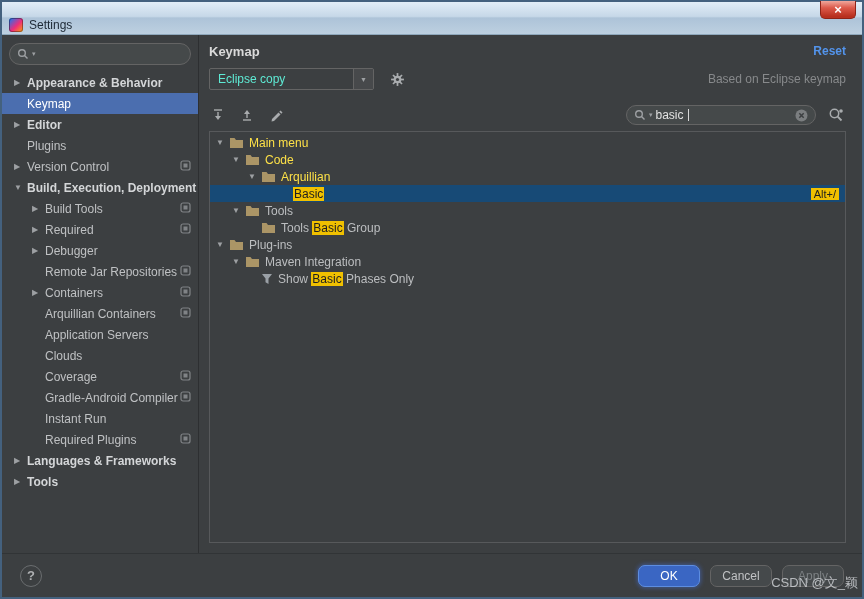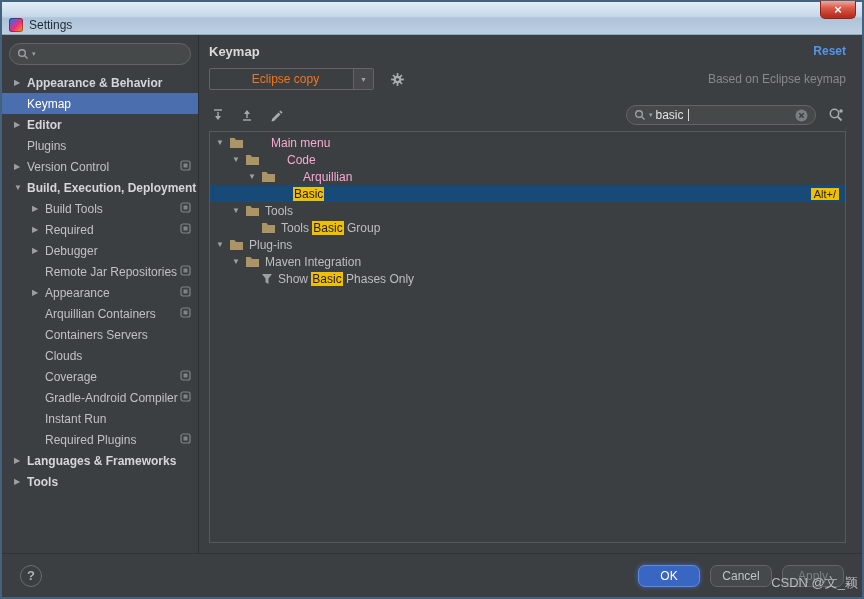--- a/index.html
+++ b/index.html
@@ -32,40 +32,40 @@
   .s-row.sel .s-label { color:#ffffff; }
   .s-badge { margin-left:auto; margin-right:7px; flex:none; opacity:.85; }
 
   
   .main { flex:1; min-width:0; display:flex; flex-direction:column; padding:6px 16px 10px 10px; position:relative; }
   .hdr-row { display:flex; align-items:center; height:20px; }
   .page-title { font-size:13px; font-weight:bold; color:#dadada; }
   .reset-link { margin-left:auto; font-size:12px; font-weight:bold; color:var(--link,#5394ec); cursor:pointer; }
   .scheme-row { display:flex; align-items:center; margin-top:7px; }
   .combo { width:165px; height:22px; background:#3c3f41; border:1px solid #646464; border-radius:2px; display:flex; align-items:center; cursor:default; }
-  .combo-value { flex:1; padding-left:8px; font-size:12px; color:#f97316;text-align:center; }
+  .combo-value { flex:1; padding-left:8px; font-size:12px; color:#5eead4; }
   .combo-arrow { width:20px; height:100%; border-left:1px solid #646464; background:#47494b; color:#9da0a3; font-size:7px; display:flex; align-items:center; justify-content:center; }
   .gear-btn { margin-left:14px; width:18px; height:18px; display:flex; align-items:center; justify-content:center; cursor:pointer; }
   .based-on { margin-left:auto; font-size:12px; color:#87898b; }
   .tools-row { display:flex; align-items:center; margin-top:15px; }
   .tool-btn { width:18px; height:18px; display:flex; align-items:center; justify-content:center; margin-right:11px; cursor:pointer; }
   .toolbar-search { width:190px; height:20px; margin-left:auto; }
   .search-value { font-size:12px; color:#e2e2e2; }
   .caret { width:1px; height:12px; background:#d8d8d8; margin-left:1px; }
   .clear-btn { margin-left:auto; cursor:pointer; display:flex; }
   .shortcut-find-btn { margin-left:10px; width:20px; height:20px; display:flex; align-items:center; justify-content:center; cursor:pointer; }
 
   
   .tree-panel { margin-top:6px; flex:1; border:1px solid #57595b; background:#3c3f41; overflow:hidden; padding-top:2px; }
   .t-row { height:17px; display:flex; align-items:center; font-size:12px; color:#bcbec0; cursor:default; }
   .t-row.lv0 { padding-left:6px; } .t-row.lv1 { padding-left:22px; } .t-row.lv2 { padding-left:38px; } .t-row.lv3 { padding-left:54px; }
   .t-arrow { width:13px; flex:none; font-size:8px; color:#9da0a3; }
   .t-icon { margin-right:5px; flex:none; display:flex; }
   .icon-spacer { width:16px; flex:none; }
-  .t-row.blue .t-label { color:#f9a8d4;margin-left:22px; }
+  .t-row.blue .t-label { color:#fde047; }
   .t-row.sel { background:var(--tree_selection,#174a76); color:#e8e8e8; }
   .hl { background:var(--match_highlight,#f0c000); color:#1f1f1f; padding:0 1px; }
   .t-shortcut { margin-left:auto; margin-right:6px; background:var(--match_highlight,#f0c000); color:#1f1f1f; font-size:11px; padding:0 3px; }
 
   
   .footer { height:44px; flex:none; border-top:1px solid #313436; display:flex; align-items:center; padding:0 18px; position:relative; background:#3c3f41; }
   .help-btn { width:22px; height:22px; border:1px solid #6a6d6f; border-radius:50%; color:#aeb0b2; font-size:13px; font-weight:bold; display:flex; align-items:center; justify-content:center; cursor:pointer; }
   .btns { margin-left:auto; display:flex; gap:10px; }
   .btn { min-width:62px; height:22px; font-size:12px; display:flex; align-items:center; justify-content:center; border-radius:7px; cursor:pointer; padding:0 10px; }
   .btn-ok { background:var(--ok_button,#3a66c3); border:1px solid #5d8de0; color:#fff; box-shadow:0 0 4px 1px rgba(70,120,240,.45); }
@@ -148,37 +148,37 @@
         <div class="s-row child">
             <span class="s-arrow"></span>
             <span class="s-label">Remote Jar Repositories</span>
             <span class="s-badge"><svg width="11" height="11" viewBox="0 0 11 11">
                 <rect x="1" y="1" width="9" height="9" rx="2" fill="none" stroke="#8d9093" stroke-width="1.2"></rect>
                 <rect x="3.5" y="3.5" width="4" height="4" fill="#8d9093"></rect>
               </svg></span>
           </div>
         <div class="s-row child">
             <span class="s-arrow">▶</span>
-            <span class="s-label">Appearance</span>
+            <span class="s-label">Containers</span>
             <span class="s-badge"><svg width="11" height="11" viewBox="0 0 11 11">
                 <rect x="1" y="1" width="9" height="9" rx="2" fill="none" stroke="#8d9093" stroke-width="1.2"></rect>
                 <rect x="3.5" y="3.5" width="4" height="4" fill="#8d9093"></rect>
               </svg></span>
           </div>
         <div class="s-row child">
             <span class="s-arrow"></span>
             <span class="s-label">Arquillian Containers</span>
             <span class="s-badge"><svg width="11" height="11" viewBox="0 0 11 11">
                 <rect x="1" y="1" width="9" height="9" rx="2" fill="none" stroke="#8d9093" stroke-width="1.2"></rect>
                 <rect x="3.5" y="3.5" width="4" height="4" fill="#8d9093"></rect>
               </svg></span>
           </div>
         <div class="s-row child">
             <span class="s-arrow"></span>
-            <span class="s-label">Containers Servers</span>
+            <span class="s-label">Application Servers</span>
           </div>
         <div class="s-row child">
             <span class="s-arrow"></span>
             <span class="s-label">Clouds</span>
           </div>
         <div class="s-row child">
             <span class="s-arrow"></span>
             <span class="s-label">Coverage</span>
             <span class="s-badge"><svg width="11" height="11" viewBox="0 0 11 11">
                 <rect x="1" y="1" width="9" height="9" rx="2" fill="none" stroke="#8d9093" stroke-width="1.2"></rect>

